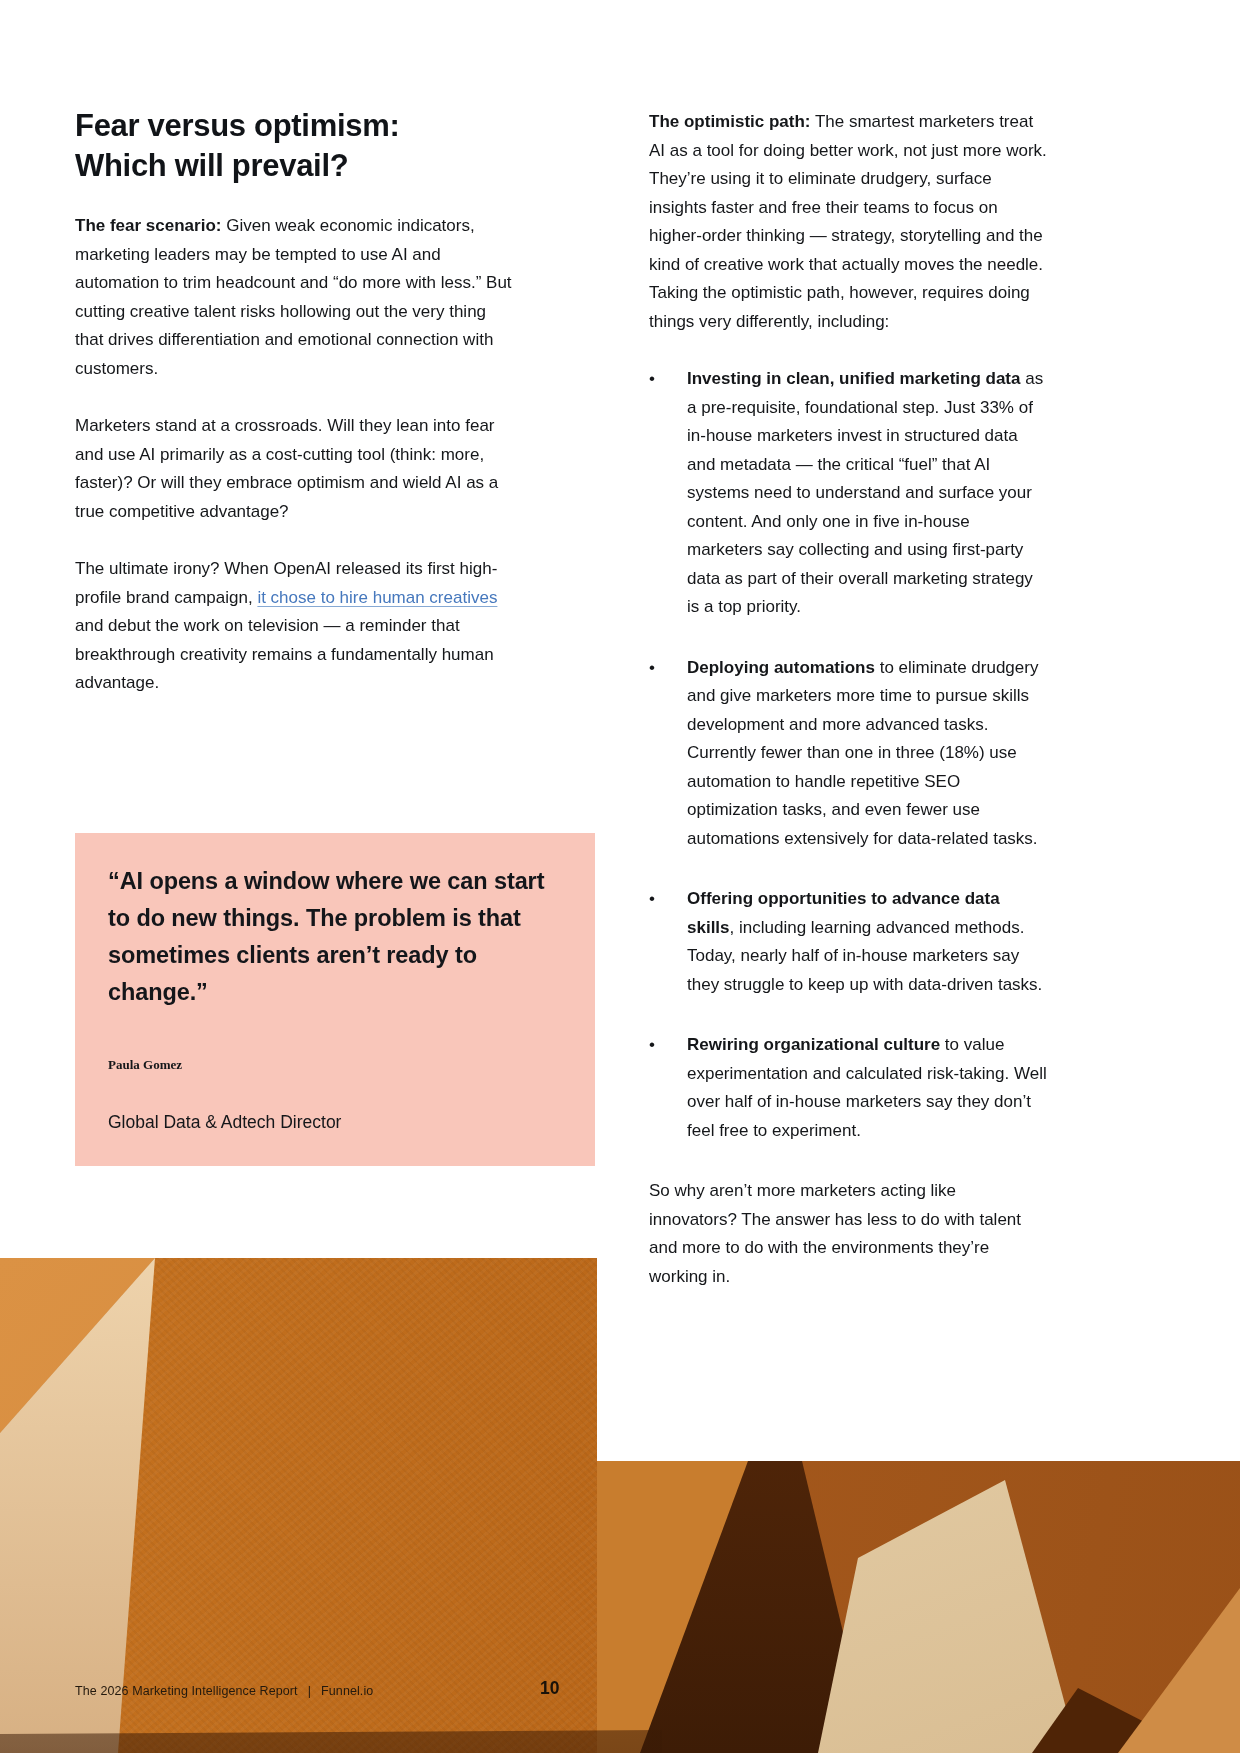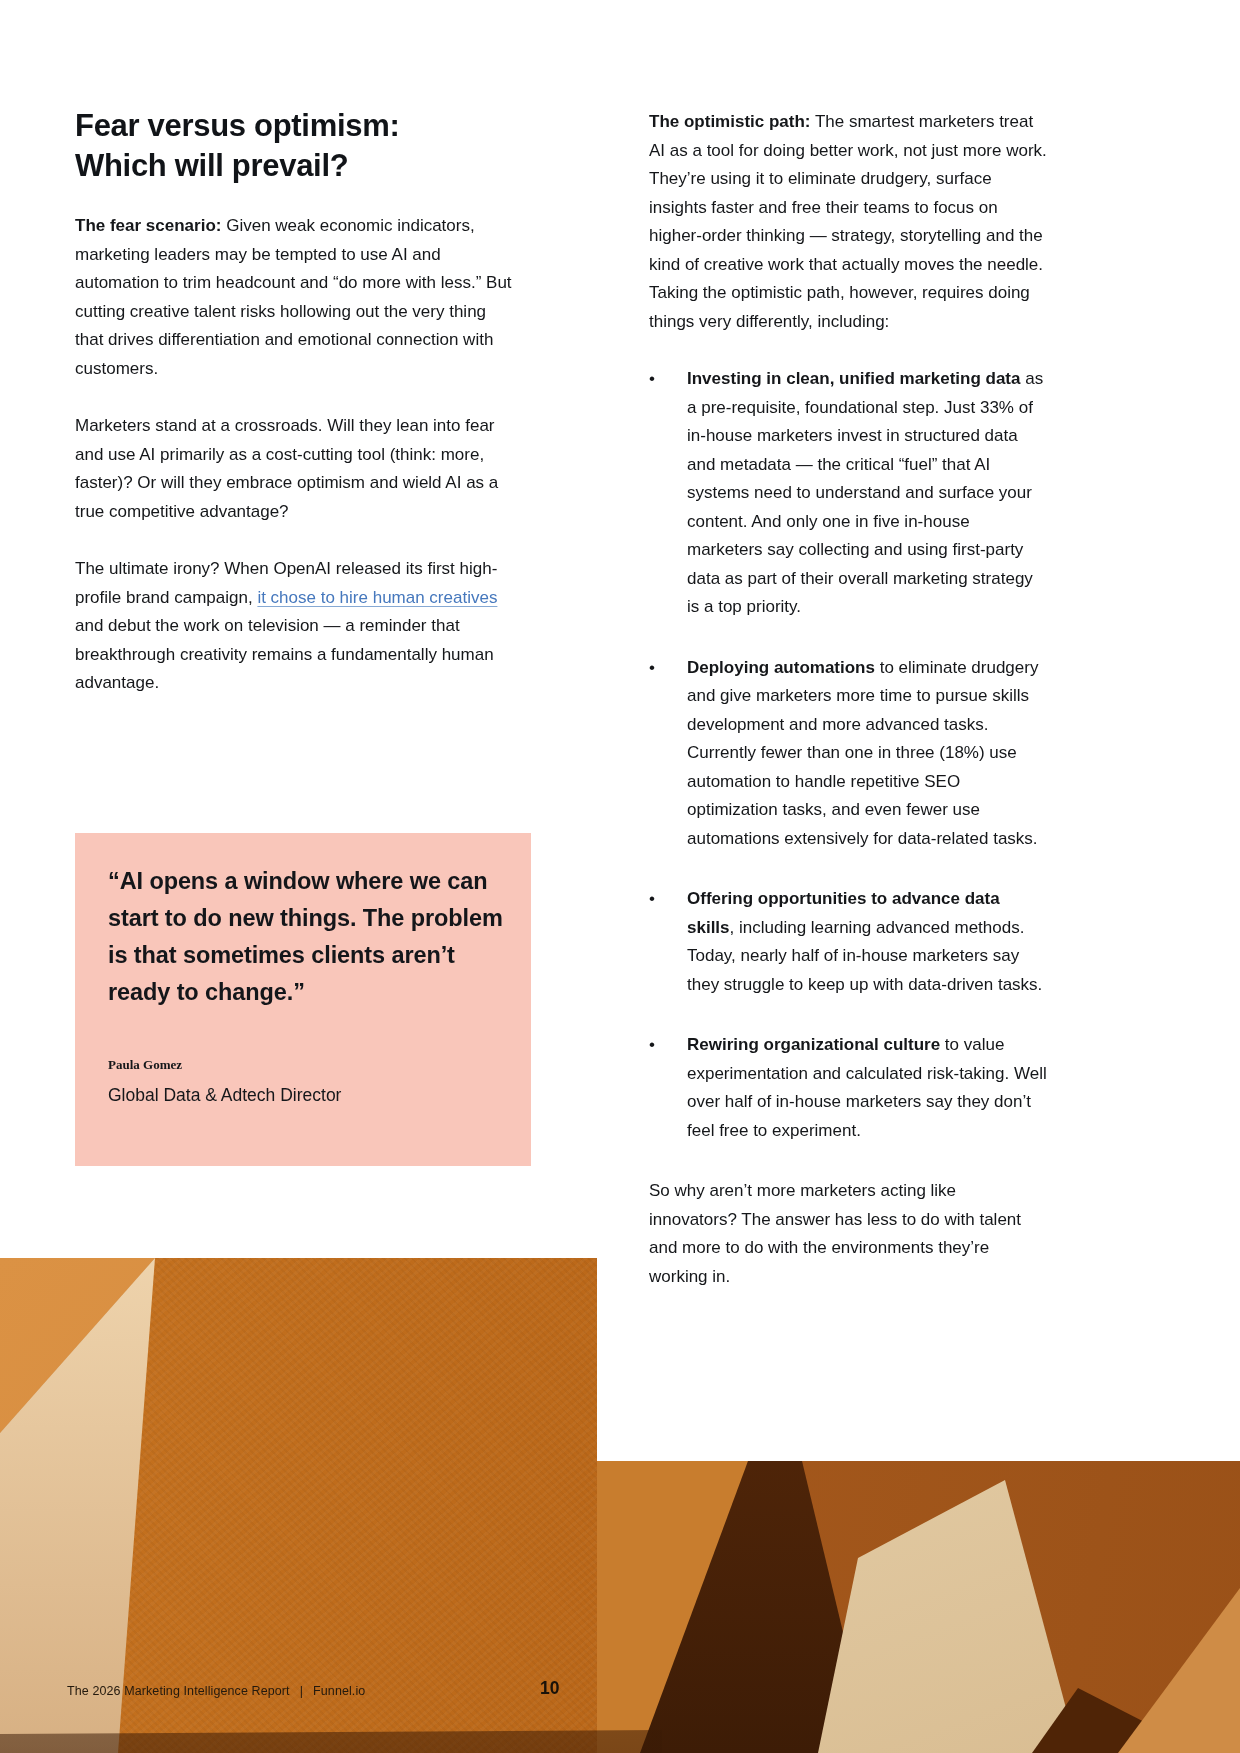--- a/index.html
+++ b/index.html
@@ -38,31 +38,31 @@
   .bullet-item { display: flex; margin: 0 0 32px 0; }
   .bullet-item .dot {
     flex: 0 0 38px; font-size: 17px; line-height: 28.5px; color: #15171a;
   }
   .bullet-item .dot::before { content: "\2022"; }
   .bullet-item .bullet-body { flex: 1; font-size: 17px; line-height: 28.5px; }
   .bullet-item .bullet-body strong { font-weight: 700; }
 
   
   .quote-box {
-    position: absolute; left: 75px; top: 833px; width: 456px; height: 333px;
+    position: absolute; left: 75px; top: 833px; width: 520px; height: 333px;
     box-sizing: border-box; padding: 30px 28px 0 33px;
     background: #f9c6ba; z-index: 2;
   }
   .quote-text {
     font-size: 23.5px; line-height: 37px; font-weight: 600;
     letter-spacing: -0.1px; color: #14161a; margin: 0;
   }
   .quote-attribution { margin-top: 38px; }
   .quote-name { font-size: 13px; line-height: 31px; font-weight: 700; font-family: Liberation Serif, serif; }
-  .quote-role, .quote-company { font-size: 17.5px; line-height: 31px; font-weight: 400; }
+  .quote-role, .quote-company { font-size: 17.5px; line-height: 31px; font-weight: 400; margin-top: 27px; }
 
   
   .photo {
     position: absolute; left: 0; top: 1258px; width: 1240px; height: 495px;
     overflow: hidden; z-index: 1;
     background: linear-gradient(100deg, #c67320 0%, #b96618 55%, #b06018 100%);
   }
   .photo .layer { position: absolute; left: 0; top: 0; width: 100%; height: 100%; }
   .texture {
     background-image:
@@ -105,21 +105,21 @@
     background: linear-gradient(180deg, rgba(58,26,5,0.0), rgba(58,26,5,0.55));
     clip-path: polygon(0 476px, 662px 472px, 662px 495px, 0 495px);
   }
   .content-card {
     position: absolute; left: 597px; top: 0; width: 643px; height: 203px;
     background: #ffffff;
   }
 
   
   .footer {
-    position: absolute; left: 67px; top: 1684px; z-index: 3;
+    position: absolute; left: 75px; top: 1684px; z-index: 3;
     font-size: 12.5px; color: #23190d; letter-spacing: 0.1px;
   }
   .footer .sep { margin: 0 10px; }
   .page-number {
     position: absolute; left: 540px; top: 1678px; z-index: 3;
     font-size: 17.5px; font-weight: 700; color: #191209;
   }
 </style>
 </head>
 <body>

